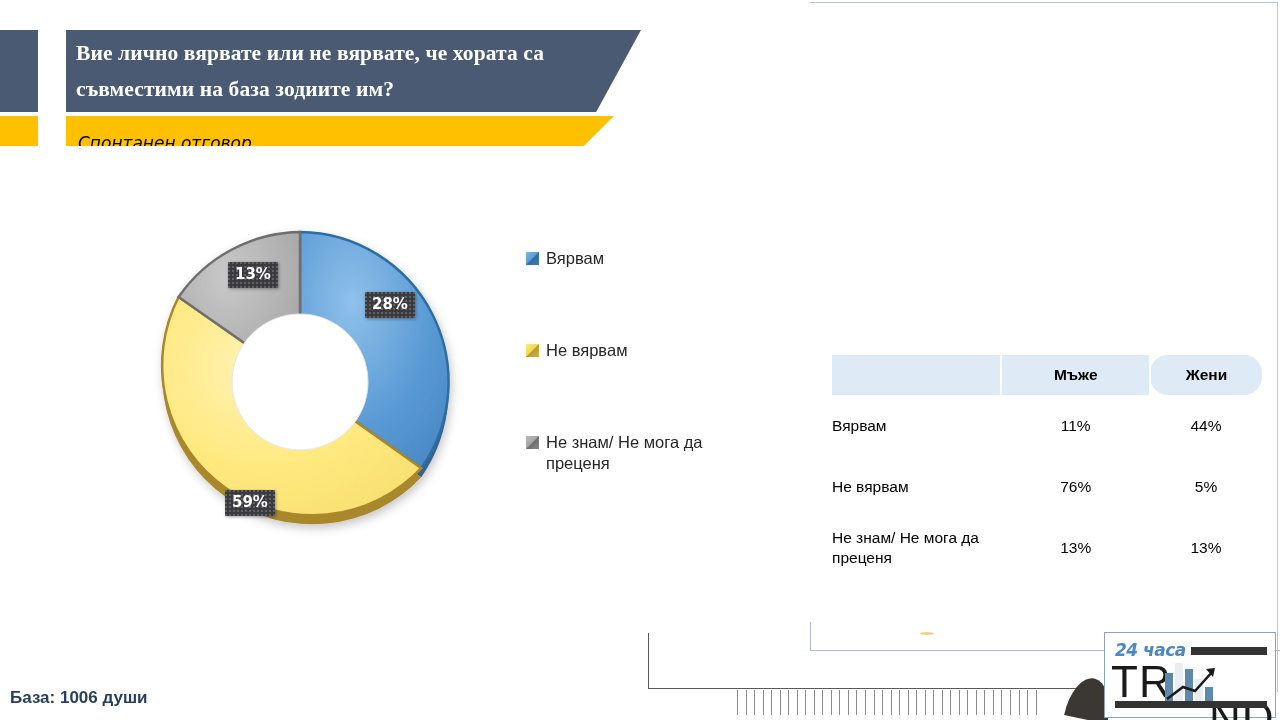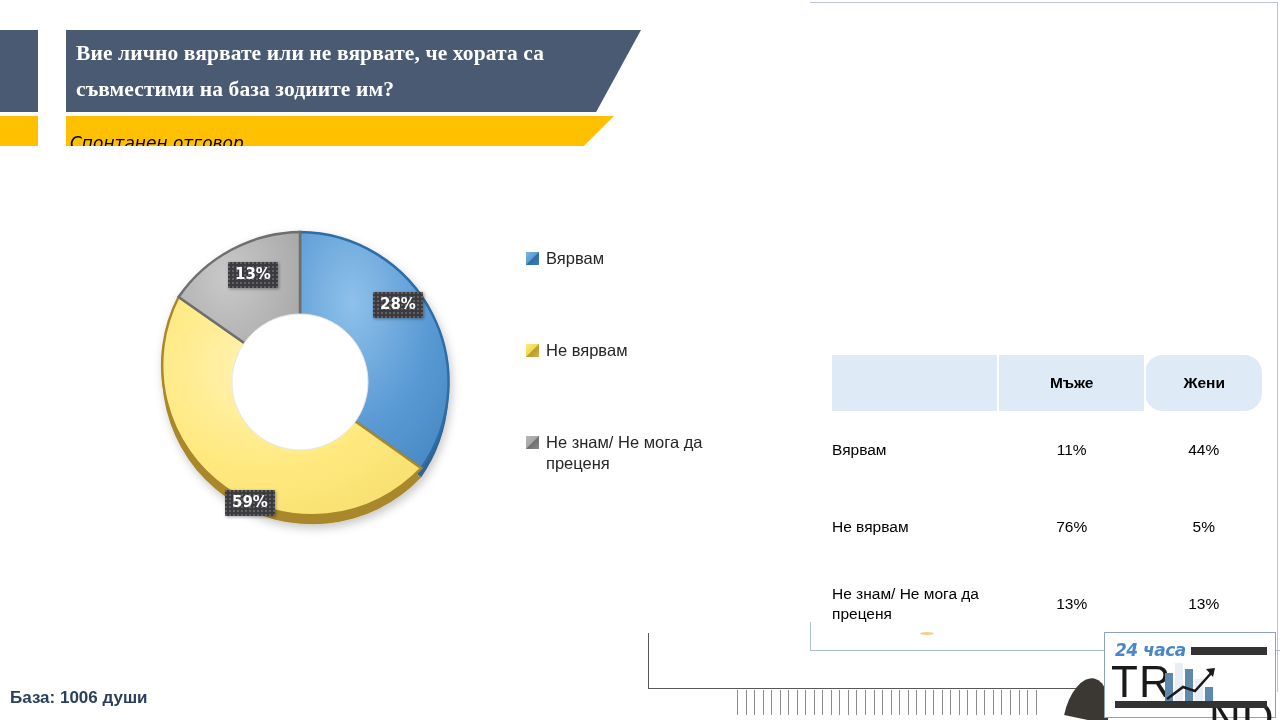--- a/index.html
+++ b/index.html
@@ -68,21 +68,21 @@
     background: #ffc000;
     clip-path: polygon(0 0, 100% 0, 94.5% 100%, 0 100%);
     display: flex;
     align-items: center;
   }
   .banner-yellow-text {
     color: #000000;
     font-family: "DejaVu Sans", sans-serif;
     font-style: italic;
     font-size: 17px;
-    padding-left: 4px;
+    padding-left: 12px;
     margin-top: 24px;
   }
 
   
   .chart-wrap {
     position: absolute;
     left: 140px; top: 222px;
     width: 330px; height: 320px;
   }
   .chart-svg { display: block; }
@@ -95,21 +95,21 @@
     background-size: 4px 4px;
     color: #ffffff;
     font-family: "DejaVu Sans", sans-serif;
     font-weight: bold;
     font-size: 15px;
     line-height: 1;
     padding: 5px 7px 6px 7px;
     box-shadow: 1px 1px 3px rgba(0,0,0,0.35);
     white-space: nowrap;
   }
-  .pct-28 { left: 225px; top: 70px; margin-left: 8px; }
+  .pct-28 { left: 225px; top: 70px; }
   .pct-59 { left: 85px; top: 248px; margin-top: 20px; }
   .pct-13 { left: 88px; top: 40px; }
 
   
   .legend {
     position: absolute;
     left: 526px; top: 248px;
     width: 230px;
   }
   .legend-item {
@@ -140,21 +140,21 @@
   }
 
   
   .data-table {
     position: absolute;
     left: 832px; top: 355px;
     width: 430px;
     border-collapse: collapse;
   }
   .data-table th, .data-table td {
-    padding: 8px;
+    padding: 0;
     text-align: center;
     vertical-align: middle;
   }
   .data-table thead th {
     background: #deeaf5;
     height: 40px;
     font-size: 15.5px;
     font-weight: bold;
     color: #000000;
     border-right: 2px solid #ffffff;

